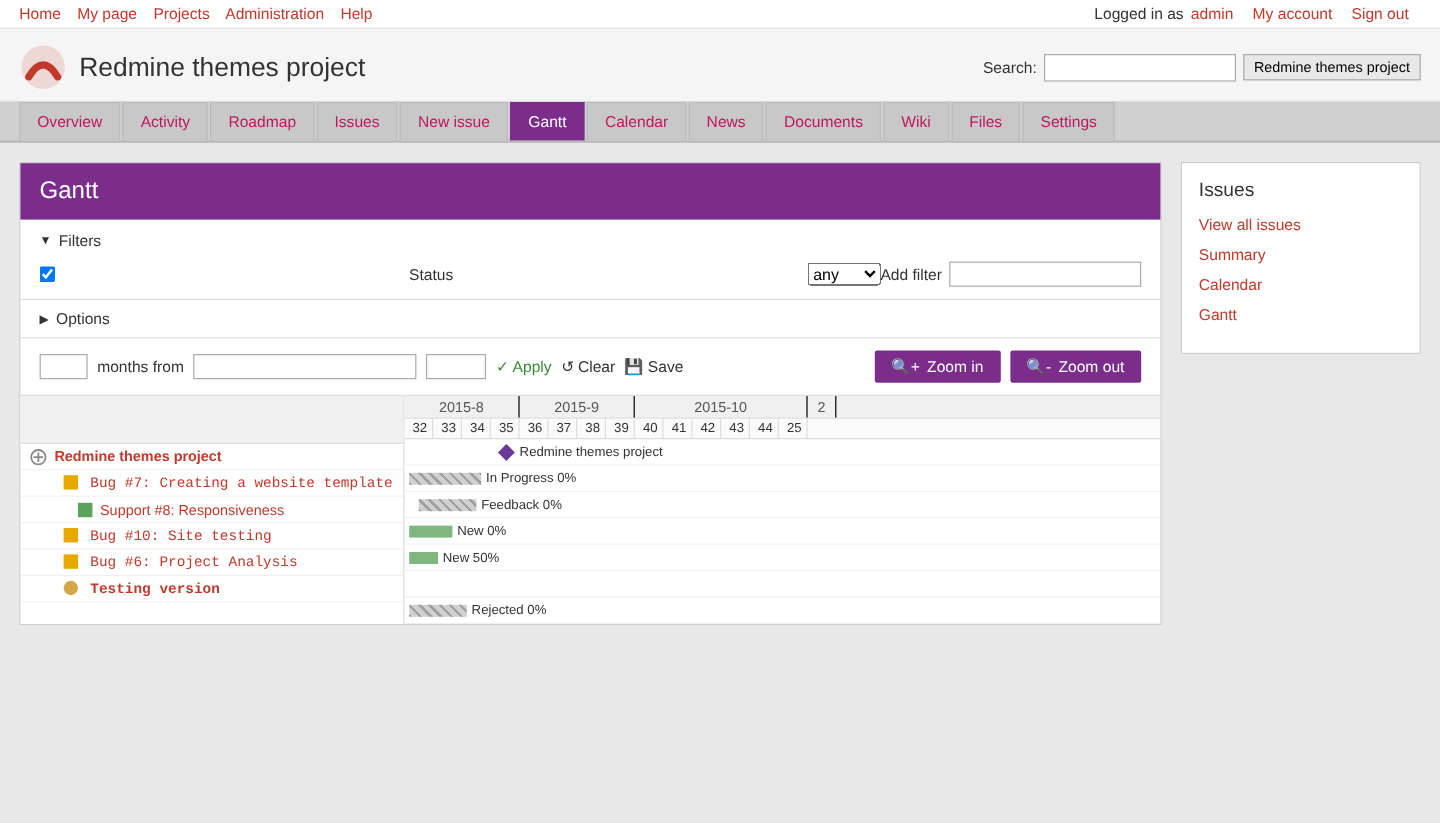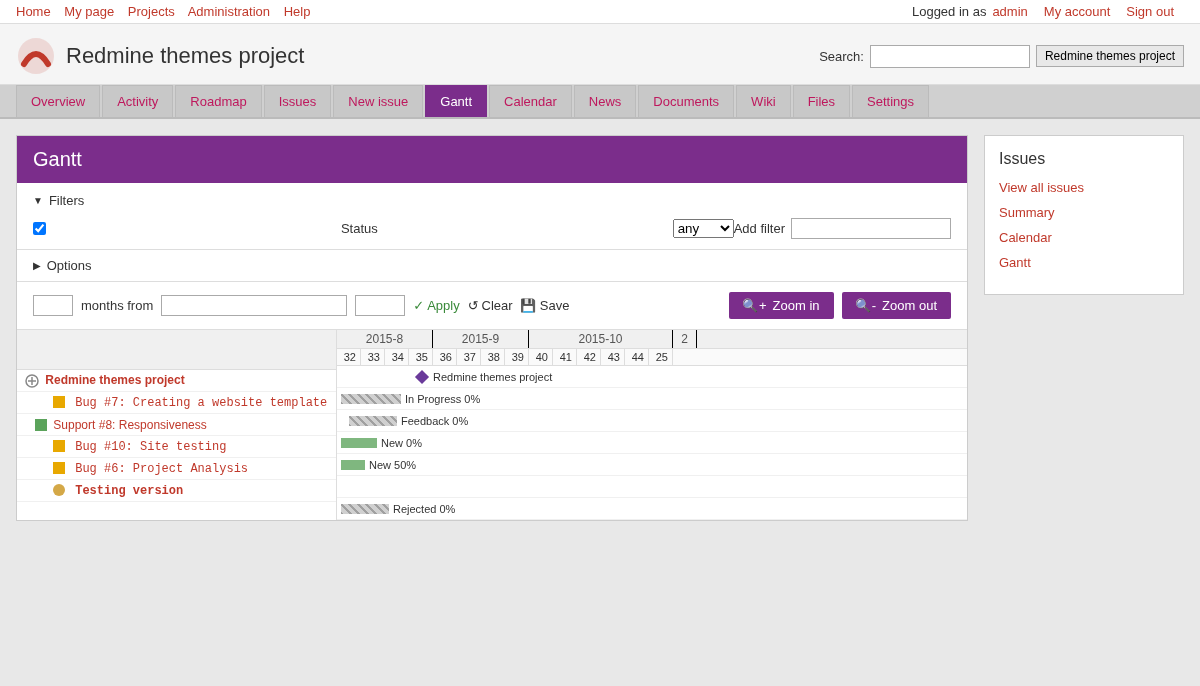--- a/index.html
+++ b/index.html
@@ -69,21 +69,21 @@
 
     
     .gantt-row { display: flex; align-items: center; border-bottom: 1px solid #f0f0f0; min-height: 22px; }
     .gantt-row-label { padding: 2px 8px; font-size: 12px; white-space: nowrap; overflow: hidden; text-overflow: ellipsis; flex: 1; }
     .gantt-row-label a { color: #c0392b; text-decoration: none; }
     .gantt-row-label .bug-icon { display: inline-block; width: 12px; height: 12px; background: #e8a800; margin-right: 3px; vertical-align: middle; }
     .gantt-row-label .support-icon { display: inline-block; width: 12px; height: 12px; background: #5ba35b; margin-right: 3px; vertical-align: middle; }
     .gantt-row-label .version-icon { display: inline-block; width: 12px; height: 12px; background: #d4a847; border-radius: 50%; margin-right: 3px; vertical-align: middle; }
     .gantt-row-label .feature-icon { display: inline-block; width: 12px; height: 12px; background: #5ba35b; margin-right: 3px; vertical-align: middle; }
     .indent1 { padding-left: 36px; font-family: Liberation Mono, monospace; }
-    .indent2 { padding-left: 18px; }
+    .indent2 { padding-left: 48px; }
     .bold { font-weight: bold; }
 
     
     .gantt-bars-row { display: flex; align-items: center; border-bottom: 1px solid #f0f0f0; min-height: 22px; position: relative; }
     .gantt-bar-cell { display: flex; align-items: center; padding: 2px 4px; font-size: 11px; color: #333; white-space: nowrap; }
     .bar { height: 10px; display: inline-block; vertical-align: middle; margin-right: 4px; }
     .bar-striped { background: repeating-linear-gradient(45deg, #a0a0a0, #a0a0a0 2px, #d0d0d0 2px, #d0d0d0 6px); }
     .bar-new { background: #7fb77f; }
 
     

